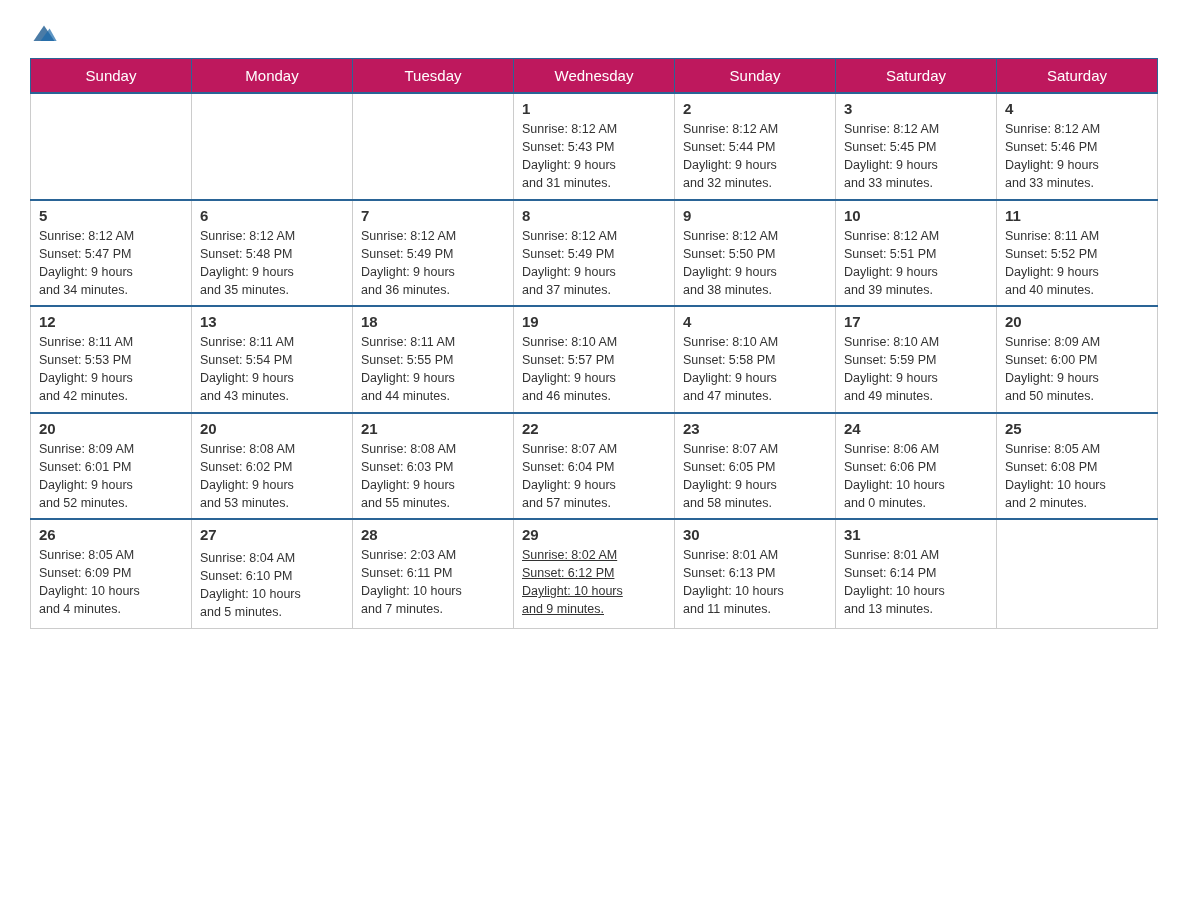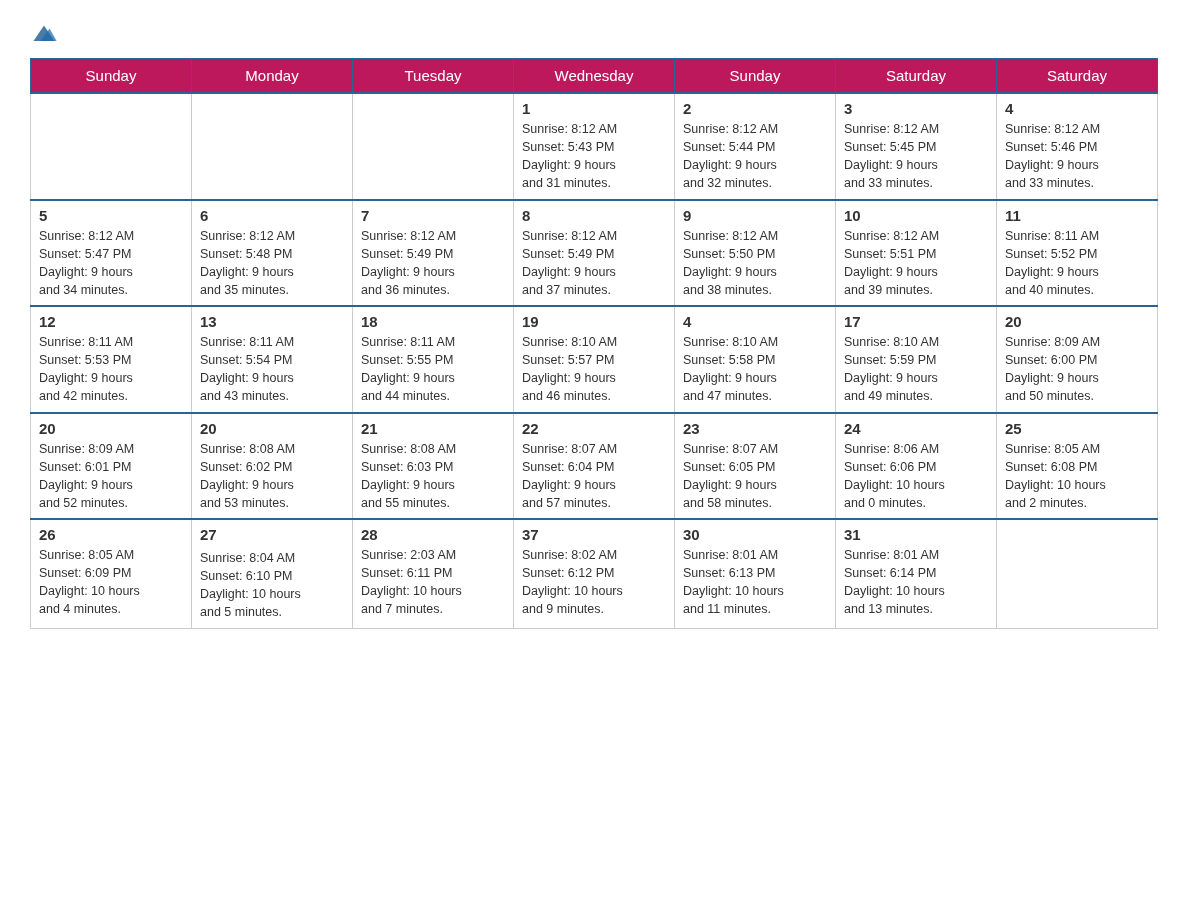--- a/index.html
+++ b/index.html
@@ -320,22 +320,22 @@
 and 5 minutes.</div>
         </td>
         <td>
           <span class="day-number">28</span>
           <div class="day-info" style="white-space: pre-line;">Sunrise: 2:03 AM
 Sunset: 6:11 PM
 Daylight: 10 hours
 and 7 minutes.</div>
         </td>
         <td>
-          <span class="day-number">37</span>
-          <div class="day-info" style="white-space: pre-line;">Sunrise: 8:02 AM
+          <span class="day-number">29</span>
+          <div class="day-info" style="white-space: pre-line; text-decoration: underline;">Sunrise: 8:02 AM
 Sunset: 6:12 PM
 Daylight: 10 hours
 and 9 minutes.</div>
         </td>
         <td>
           <span class="day-number">30</span>
           <div class="day-info" style="white-space: pre-line;">Sunrise: 8:01 AM
 Sunset: 6:13 PM
 Daylight: 10 hours
 and 11 minutes.</div>

